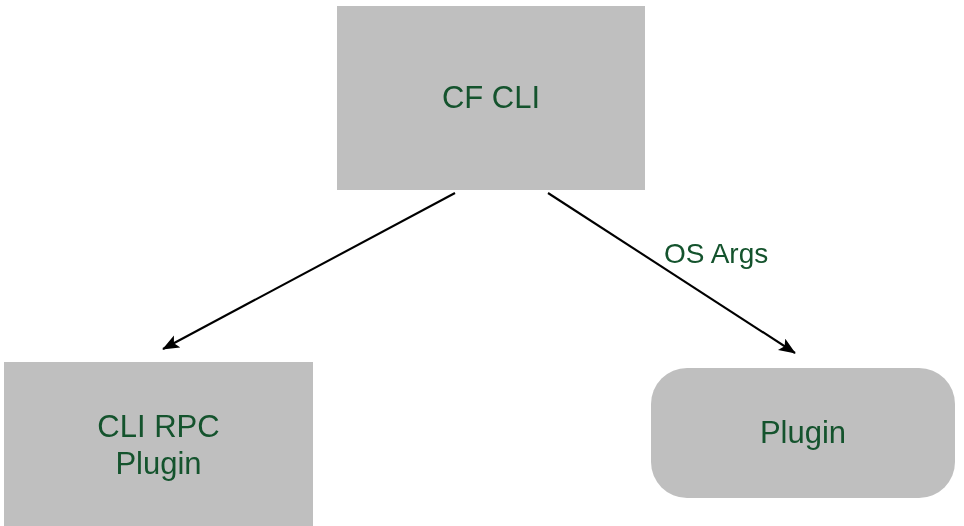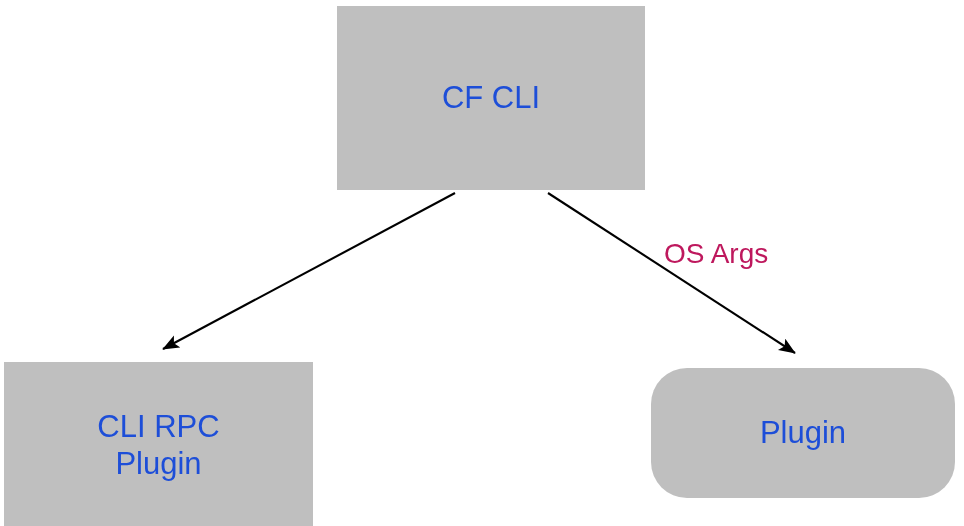--- a/index.html
+++ b/index.html
@@ -23,39 +23,39 @@
     height: 526px;
     pointer-events: none;
   }
   .node {
     position: absolute;
     box-sizing: border-box;
     display: flex;
     align-items: center;
     justify-content: center;
     text-align: center;
-    color: #1d4ed8;
+    color: #14532d;
     line-height: 1.18;
     white-space: pre-line;
   }
   .node-rect {
     background: #bfbfbf;
   }
   .node-rounded {
     background: #bfbfbf;
     border-radius: 36px;
     justify-content: flex-end;
   }
   .node-label {
     display: block;
     width: 100%;
   }
   .edge-label {
     position: absolute;
-    color: #be185d;
+    color: #14532d;
     white-space: nowrap;
     background: transparent;
     text-align: right;
   }
   
   #node-cf-cli {
     left: 337px;
     top: 6px;
     width: 308px;
     height: 184px;

